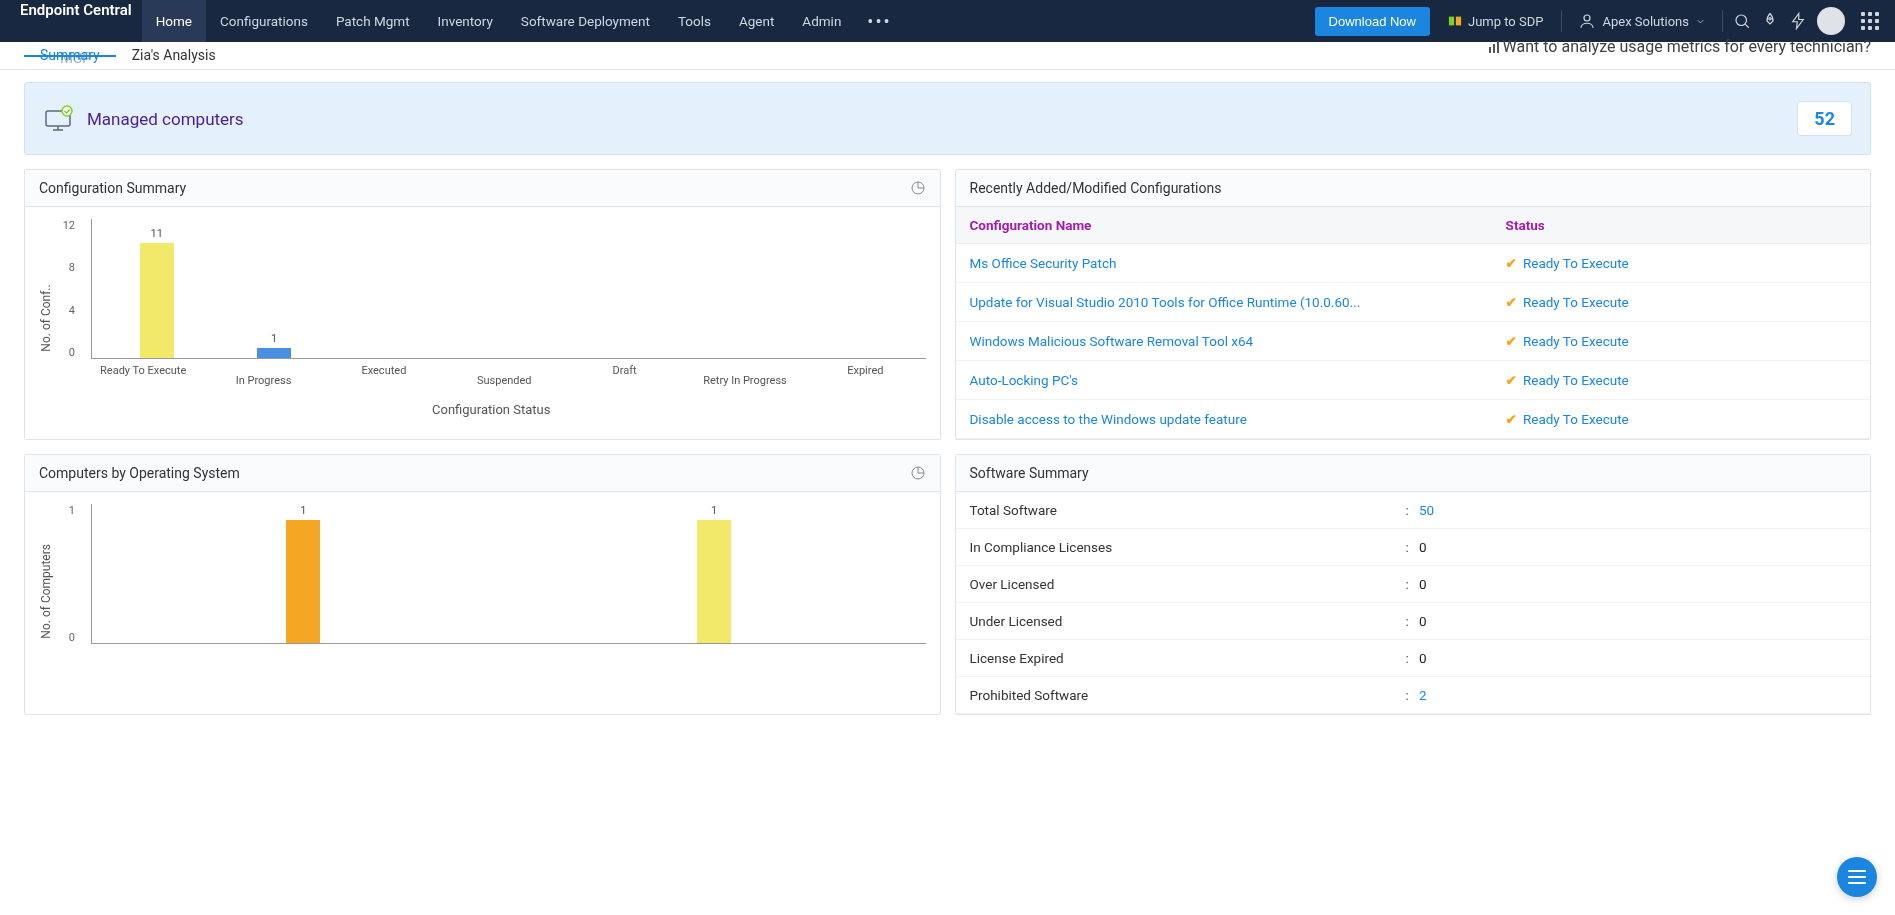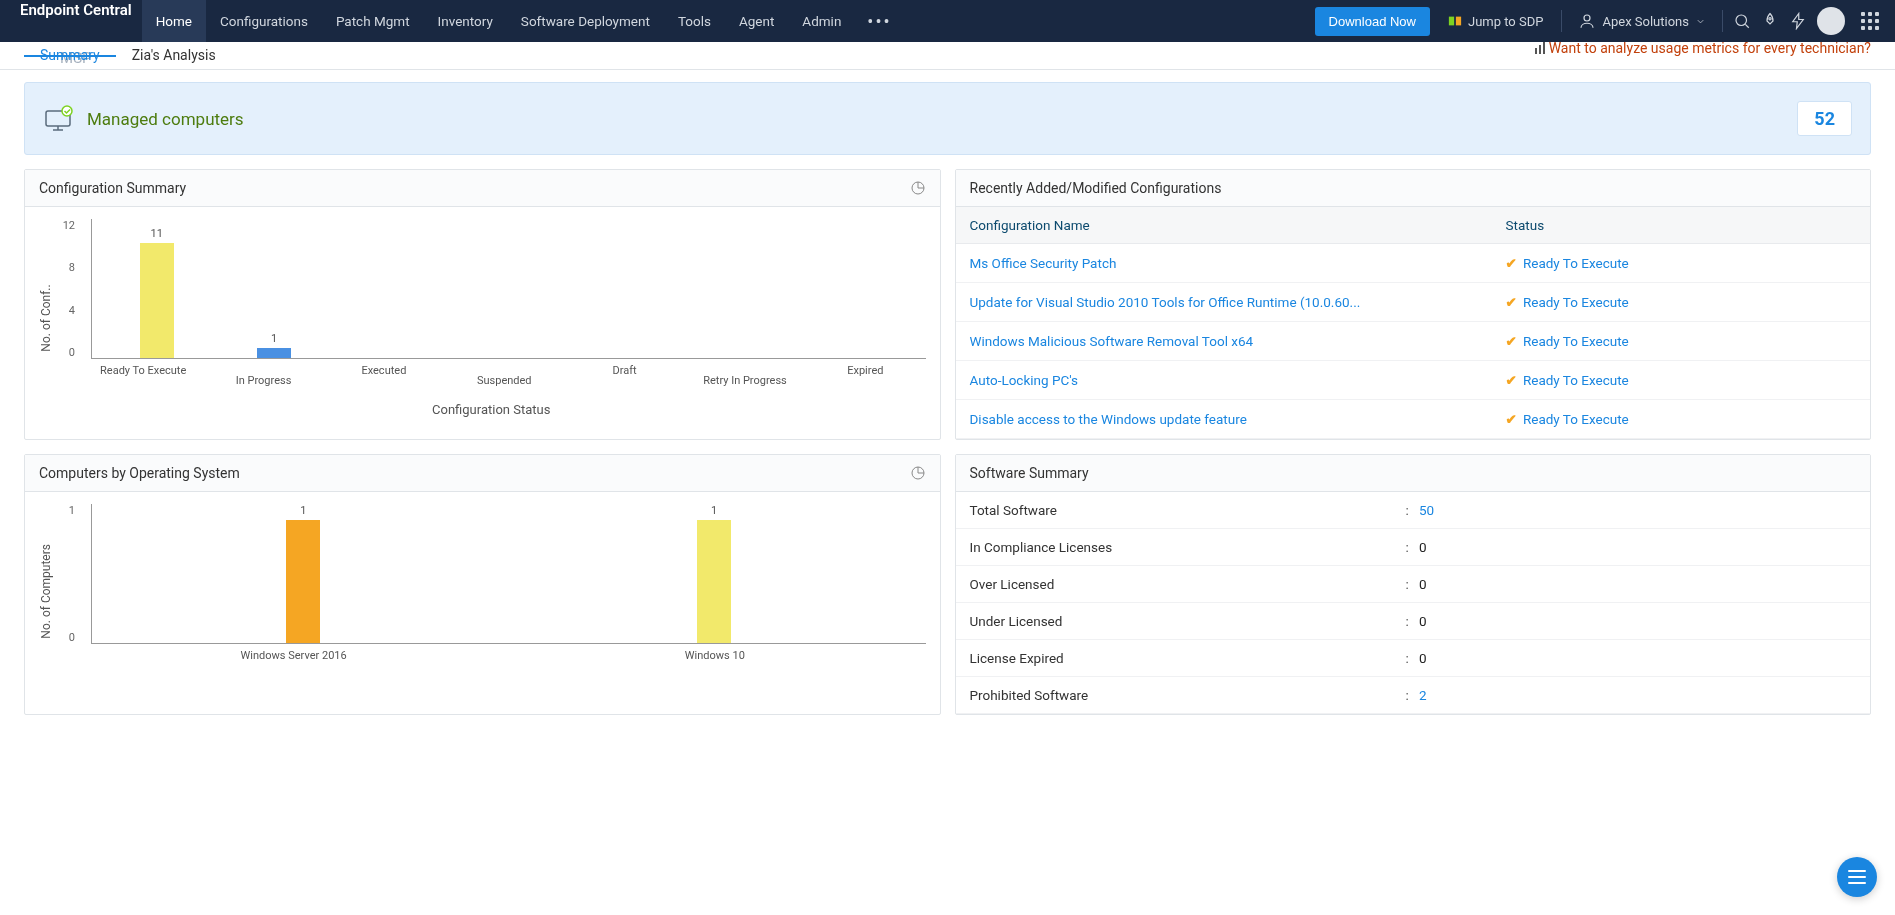--- a/index.html
+++ b/index.html
@@ -22,28 +22,28 @@
 .org { display: flex; align-items: center; gap: 6px; color: #d0d6de; font-size: 13px; cursor: pointer; padding: 0 6px; }
 .navicon { width: 18px; height: 18px; stroke: #d0d6de; fill: none; stroke-width: 1.6; cursor: pointer; }
 .avatar { width: 28px; height: 28px; border-radius: 50%; background: #dfe3e8; }
 .apps-icon { display: grid; grid-template-columns: repeat(3,4px); grid-template-rows: repeat(3,4px); gap: 3px; cursor: pointer; padding: 0 6px; }
 .apps-icon span { background: #d0d6de; border-radius: 1px; }
 
 
 .subbar { display: flex; align-items: flex-end; border-bottom: 1px solid #e0e4e8; padding: 13px 24px; height: 28px; }
 .subbar .tab { padding: 0 16px; height: 100%; display: flex; align-items: center; font-size: 14px; color: #333; cursor: pointer; border-bottom: 2px solid transparent; }
 .subbar .tab.active { color: #1a86e0; border-bottom-color: #1a86e0; }
-.subbar .right { margin-left: auto; display: flex; align-items: center; color: #c2410c; font-size: 14px; cursor: pointer; }
+.subbar .right { margin-left: auto; display: flex; align-items: center; color: #404040; font-size: 16px; cursor: pointer; }
 .subbar .right .cicon { width: 16px; height: 16px; }
 
 
 .content { padding: 12px 24px 24px; }
 .hero { background: #e4f0fc; border: 1px solid #cfe2f5; border-radius: 3px; display: flex; align-items: center; padding: 18px 18px; margin-bottom: 14px; }
 .hero-icon { width: 32px; height: 28px; margin-right: 12px; }
-.hero-title { font-size: 17px; color: #4d7c0f; }
+.hero-title { font-size: 17px; color: #4c1d95; }
 .hero-count { margin-left: auto; background: #fff; border: 1px solid #cfe2f5; border-radius: 3px; padding: 6px 16px; color: #1a86e0; font-weight: 700; font-size: 18px; text-align: right; }
 
 .grid { display: grid; grid-template-columns: 1fr 1fr; gap: 14px; }
 .panel { border: 1px solid #e0e4e8; border-radius: 2px; background: #fff; }
 .panel-h { display: flex; align-items: center; padding: 10px 14px; border-bottom: 1px solid #e0e4e8; background: #fafbfc; font-size: 14px; color: #333; }
 .panel-h .picon { margin-left: auto; width: 16px; height: 16px; stroke: #888; fill: none; stroke-width: 1.5; cursor: pointer; }
 .panel-body { padding: 12px 14px 18px; }
 
 
 .chart-wrap { display: flex; }
@@ -54,21 +54,21 @@
 .plot { flex: 1; height: 140px; border-left: 1px solid #999; border-bottom: 1px solid #999; display: flex; align-items: flex-end; position: relative; padding: 0 6px; margin-left: 12px; }
 .bar-col { flex: 1; display: flex; flex-direction: column; align-items: center; justify-content: flex-end; height: 100%; position: relative; }
 .bar-val { font-size: 11px; color: #555; margin-bottom: 3px; }
 .bar { width: 34px; }
 .xlabels { display: flex; padding-left: 26px; }
 .xlab { flex: 1; text-align: center; font-size: 11px; color: #555; padding-top: 6px; line-height: 1.15; }
 .axis-title { text-align: center; font-size: 13px; color: #555; margin-top: 14px; }
 
 
 .thead { display: flex; background: #f6f7f8; border-bottom: 1px solid #e8eaed; }
-.thead div { padding: 10px 14px; font-weight: 400; font-size: 13.5px; color: #0c4a6e; }
+.thead div { padding: 10px 14px; font-weight: 700; font-size: 13.5px; color: #a21caf; }
 .col-name { flex: 1.45; }
 .col-status { flex: 1; }
 .trow { display: flex; border-bottom: 1px solid #f0f1f3; }
 .trow div { padding: 11px 14px; font-size: 13.5px; }
 .trow .col-name a { color: #1a86e0; text-decoration: none; }
 .trow .col-status { color: #1a86e0; display: flex; align-items: center; gap: 6px; }
 .check { color: #f5a623; font-weight: 700; }
 
 
 .sumrow { display: flex; align-items: center; padding: 10px 14px; border-bottom: 1px solid #f0f1f3; font-size: 13.5px; color: #333; }
@@ -304,24 +304,20 @@
                   <div class="bar-col">
                     <div class="bar-val">1</div>
                     <div class="bar" style="height: 125px; background: rgb(245, 166, 35);"></div>
                   </div>
                   <div class="bar-col">
                     <div class="bar-val">1</div>
                     <div class="bar" style="height: 125px; background: rgb(242, 233, 107);"></div>
                   </div>
                 </div>
             </div>
-            <div class="xlabels" id="xlabs1">
-                <div class="xlab">Windows Server 2016</div>
-                <div class="xlab">Windows 10</div>
-              </div>
           </div>
         </div>
       </div>
     </div>
 
     <div class="panel">
       <div class="panel-h">
           <span>Software Summary</span>
         </div>
       <div id="software-rows">

